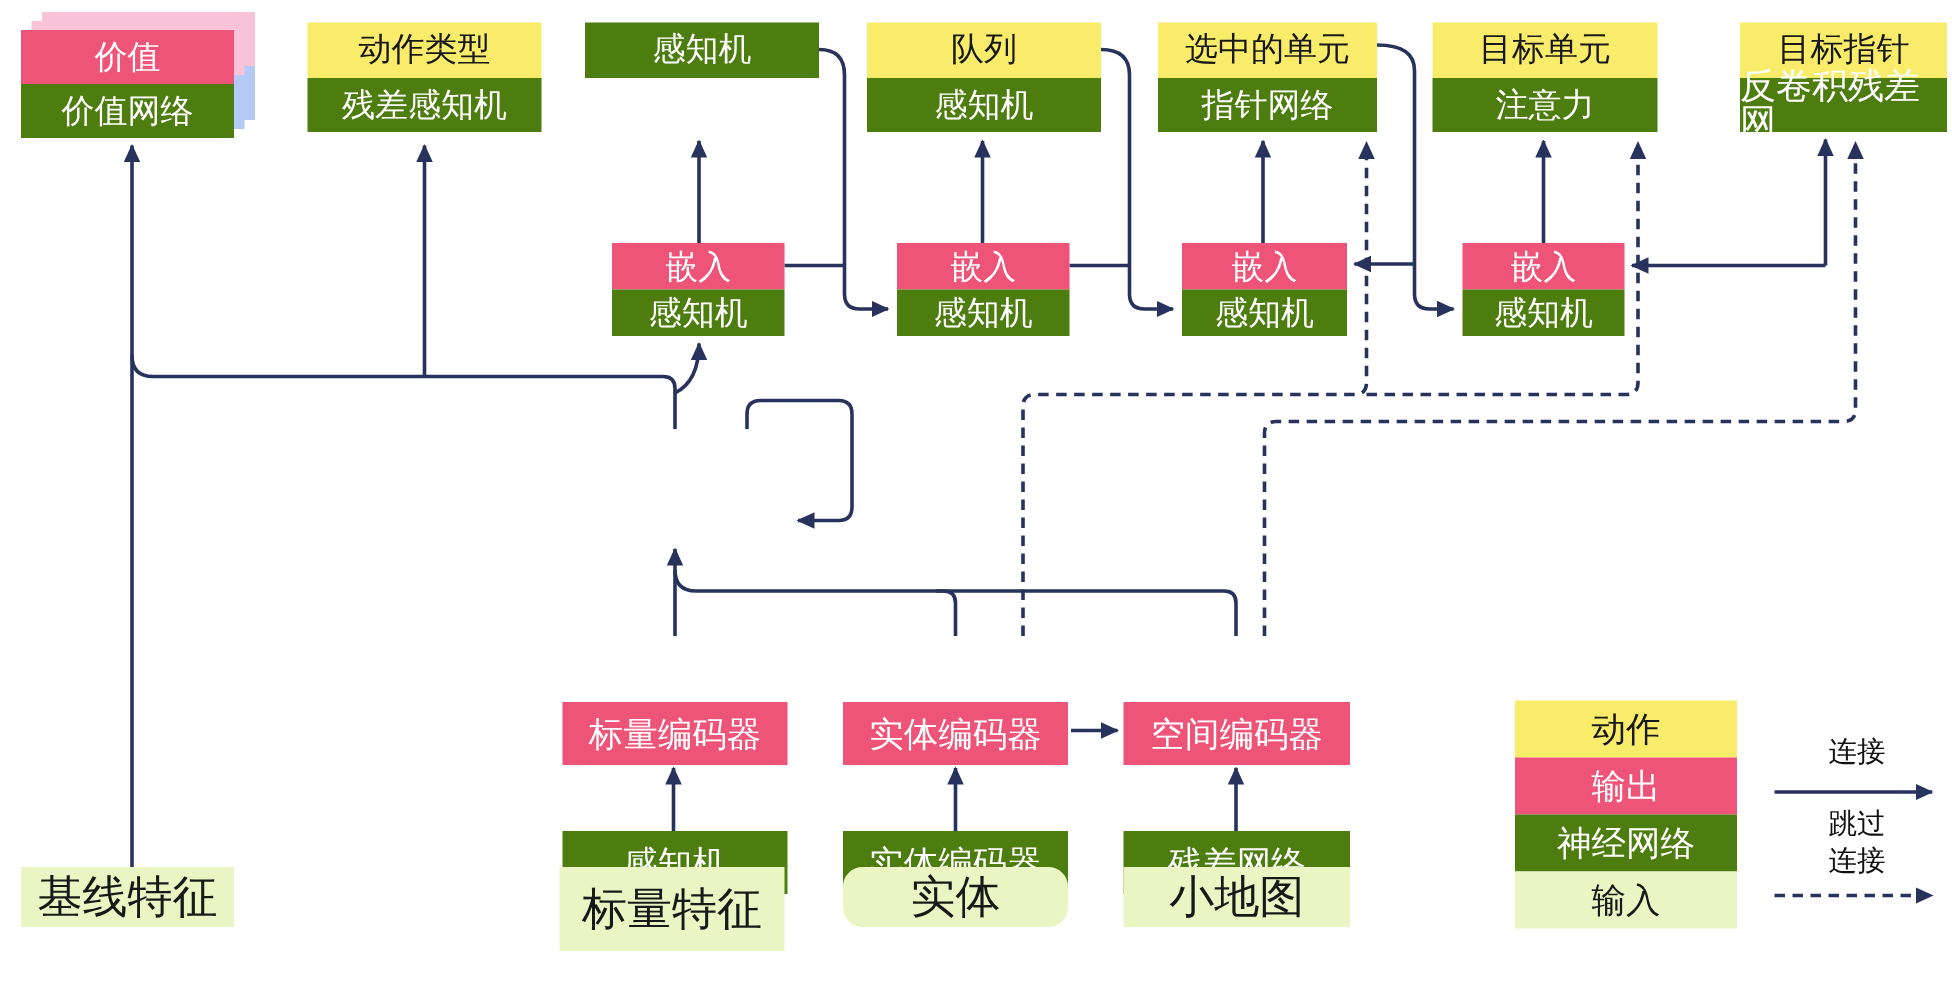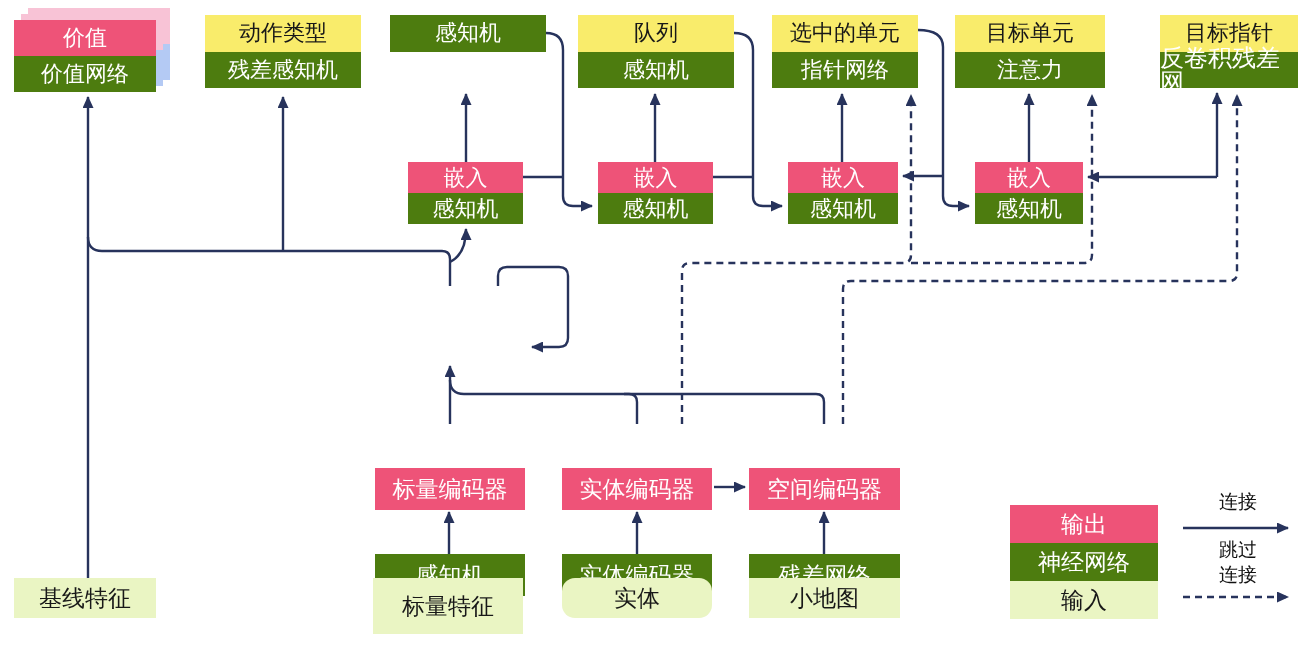--- a/index.html
+++ b/index.html
@@ -14,21 +14,21 @@
   .red{background:#EE5378;color:#ffffff;}
   .blue{background:#4d7c0f;color:#ffffff;}
   .green{background:#EAF5C3;color:#181818;}
   .shadow-card{position:absolute;display:flex;flex-direction:column;}
   .shadow-card .p{flex:1;background:#F8C3D6;}
   .shadow-card .b{flex:1;background:#B4CAF4;}
   .head .sec{height:36.5px;font-size:22px;}
   .embed .sec{height:31px;font-size:22px;}
   .core .sec{height:37.5px;font-size:22px;}
   .enc .sec{height:42px;font-size:23px;margin-top:44px;}
-  .input-box{align-items:center;justify-content:center;display:flex;font-size:23px;}
+  .input-box{align-items:center;justify-content:center;display:flex;font-size:30px;}
   .legend-box{align-items:center;justify-content:center;display:flex;font-size:23px;}
   .legend-label{position:absolute;font-size:19px;color:#111111;text-align:center;line-height:1;}
 </style>
 </head>
 <body>
 
 <div id="canvas">
 
   <svg id="wires" viewBox="0 0 1301 662" xmlns="http://www.w3.org/2000/svg">
     <defs>
@@ -158,20 +158,21 @@
   <div class="node enc" style="left:749px;top:424px;width:151px;">
     <div class="sec red">空间编码器</div>
     <div class="sec blue">残差网络</div>
   </div>
 
   <div class="node input-box green" style="left:14px;top:578px;width:142px;height:40px;">基线特征</div>
   <div class="node input-box green" style="left:373px;top:578px;width:150px;height:56px;">标量特征</div>
   <div class="node input-box green" style="left:562px;top:578px;width:150px;height:40px;border-radius:13px;">实体</div>
   <div class="node input-box green" style="left:749px;top:578px;width:151px;height:40px;">小地图</div>
 
+  <div class="node legend-box yellow" style="left:1010px;top:467px;width:148px;height:38px;">动作</div>
   <div class="node legend-box red" style="left:1010px;top:505px;width:148px;height:38px;">输出</div>
   <div class="node legend-box blue" style="left:1010px;top:543px;width:148px;height:38px;">神经网络</div>
   <div class="node legend-box green" style="left:1010px;top:581px;width:148px;height:38px;">输入</div>
 
   <div class="legend-label" style="left:1183px;top:492px;width:110px;">连接</div>
   <div class="legend-label" style="left:1183px;top:540px;width:110px;">跳过</div>
   <div class="legend-label" style="left:1183px;top:565px;width:110px;">连接</div>
 
 </div>
 

